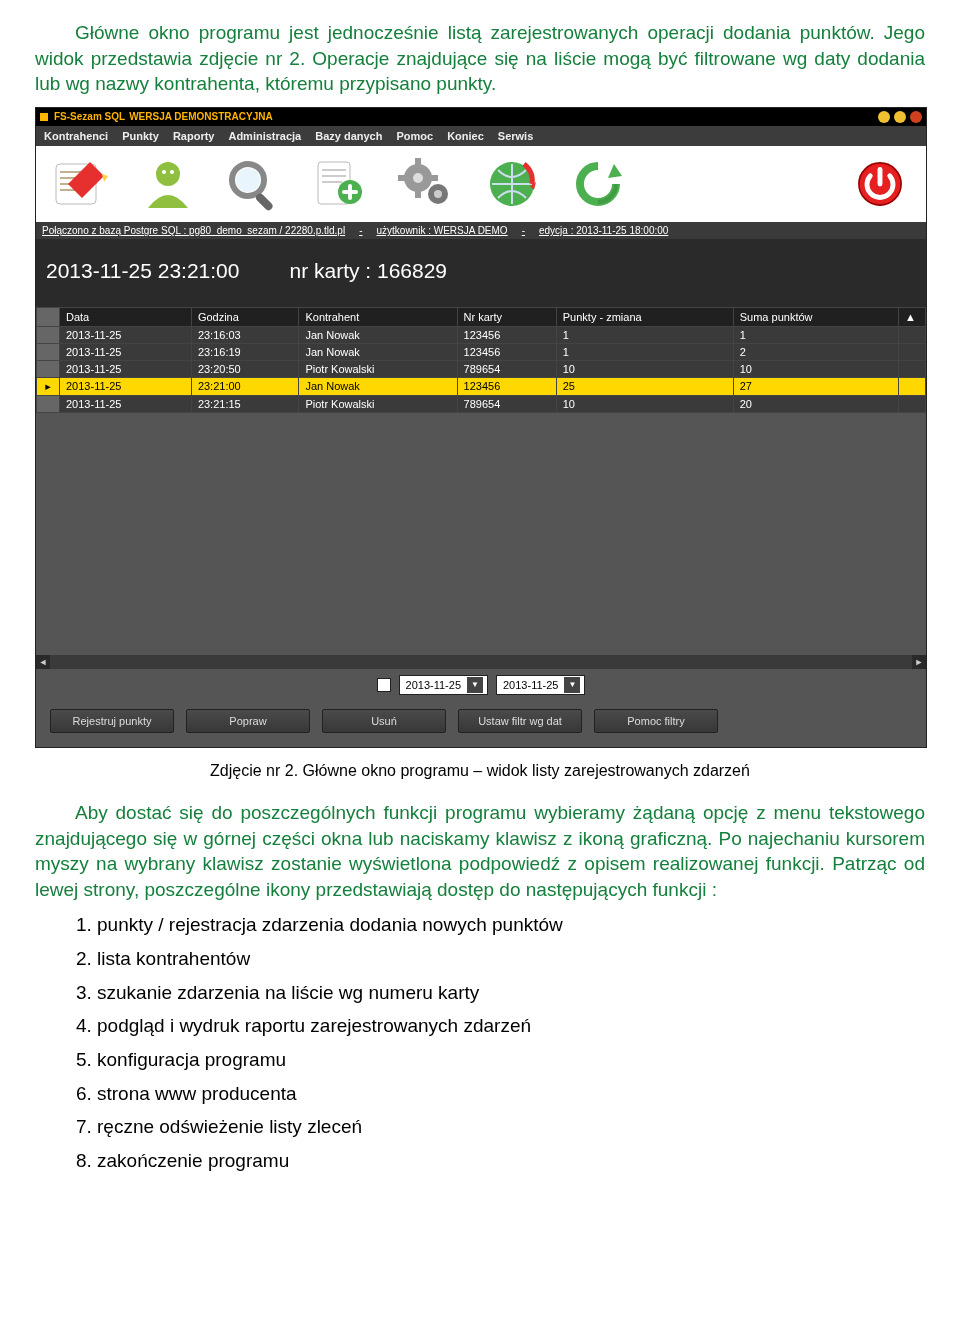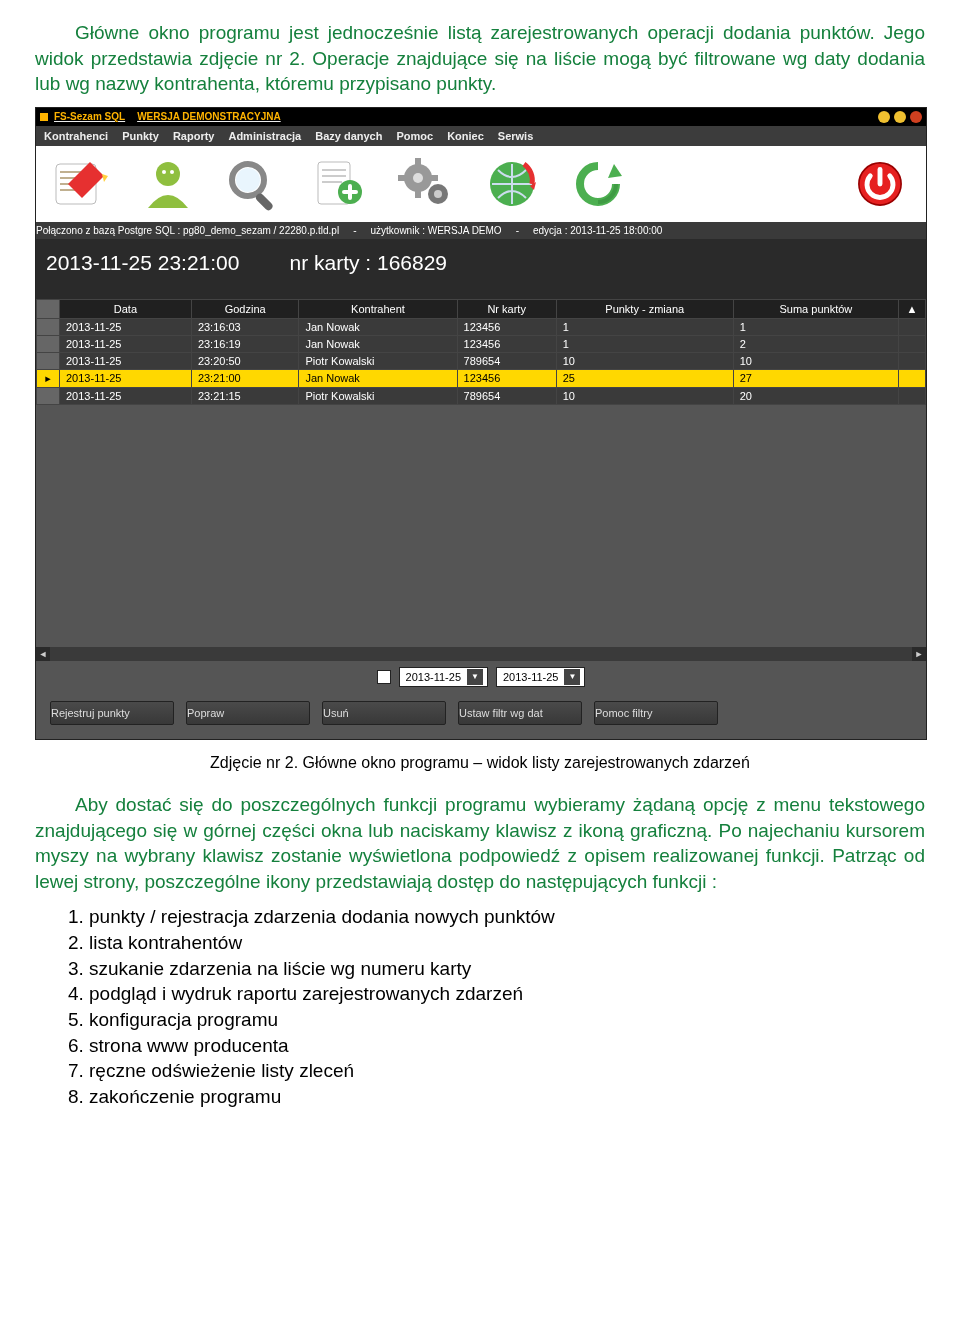--- a/index.html
+++ b/index.html
@@ -24,21 +24,21 @@
     font-size: 16px;
     text-align: center;
     margin: 14px 0 20px 0;
   }
   ol.funclist {
     font-size: 19px;
     line-height: 1.35;
     margin: 8px 0 0 0;
     padding-left: 54px;
   }
-  ol.funclist li { margin: 0; }
+  ol.funclist li { margin: 8px; }
 
   
   .app-window {
     width: 890px;
     margin: 10px auto 0 auto;
     background: #555;
     border: 1px solid #222;
     font-family: Tahoma, Arial, sans-serif;
     font-size: 11px;
     color: #eee;
@@ -48,23 +48,22 @@
     align-items: center;
     background: #000;
     height: 18px;
     padding: 0 4px;
   }
   .titlebar .dot {
     width: 8px; height: 8px; background: #ffb400;
     margin-right: 6px;
   }
   .titlebar .apptitle {
-    display: flex; gap: 12px;
+    display: flex; gap: 4px;
     font-size: 10px;
-    text-decoration: underline;
   }
   .titlebar .apptitle .orange { color: #ffb400; font-weight: bold; }
   .titlebar .spacer { flex: 1; }
   .titlebar .wbtn {
     width: 12px; height: 12px; border-radius: 6px; margin-left: 4px;
   }
   .wbtn.min { background: #f0c030; }
   .wbtn.max { background: #f0c030; }
   .wbtn.close { background: #d04020; }
 
@@ -90,44 +89,45 @@
     display: flex; align-items: center; justify-content: center;
   }
   .toolbar .filler { flex: 1; }
   .power-icon svg { width: 52px; height: 52px; }
 
   .statusrow {
     display: flex; align-items: flex-start;
     background: #3a3a3a;
     color: #fff;
     font-size: 10px;
-    padding: 3px 0;
+    padding: 3px 6px;
     gap: 6px;
+    text-decoration: underline;
   }
   .statusrow .sep { margin: 0 8px; }
 
   .bigbar {
     background: #2a2a2a;
     color: #fff;
     font-size: 21px;
-    padding: 12px 10px 24px 10px;
+    padding: 20px 10px 24px 10px;
     display: flex;
     gap: 50px;
   }
 
   .table {
     width: 100%;
     border-collapse: collapse;
     background: #3a3a3a;
   }
   .table th {
     background: #202020;
     color: #fff;
     font-weight: normal;
-    text-align: center;
+    text-align: left;
     font-size: 11px;
     padding: 3px 6px;
     border: 1px solid #444;
   }
   .table td {
     color: #fff;
     font-size: 11px;
     padding: 2px 6px;
     border: 1px solid #444;
     background: #3a3a3a;
@@ -188,21 +188,21 @@
     padding: 8px 14px 14px 14px;
     background: #555;
   }
   .btn {
     background: linear-gradient(#4a4a4a,#383838);
     border: 1px solid #222;
     color: #ddd;
     font-size: 11px;
     padding: 5px 0;
     width: 122px;
-    text-align: left;
+    text-align: center;
     border-radius: 2px;
   }
 </style>
 </head>
 <body>
 
 <div class="page">
 
   <p class="para indent">Główne okno programu jest jednocześnie listą zarejestrowanych operacji dodania punktów. Jego widok przedstawia zdjęcie nr 2. Operacje znajdujące się na liście mogą być filtrowane wg daty dodania lub wg nazwy kontrahenta, któremu przypisano punkty.</p>
 

